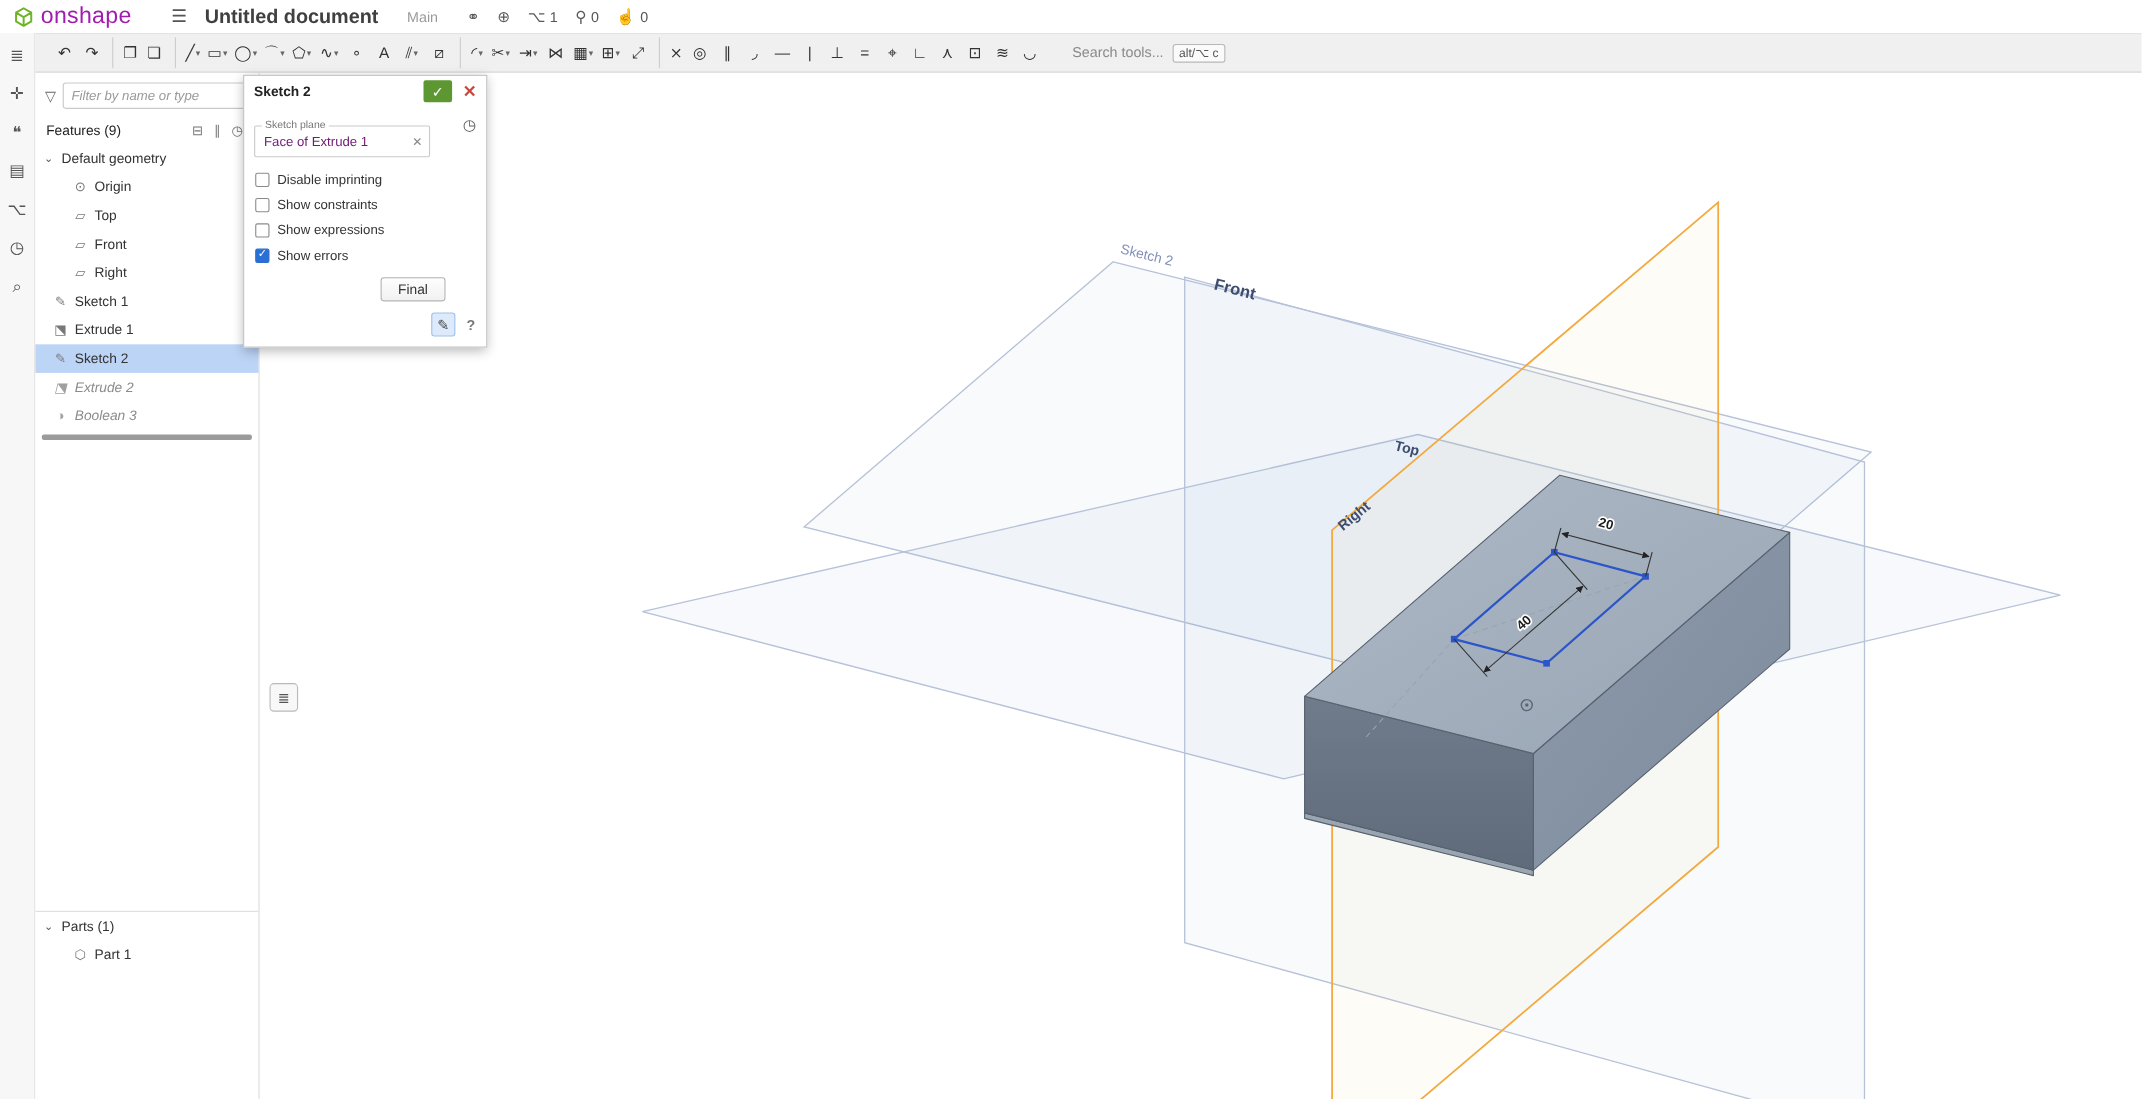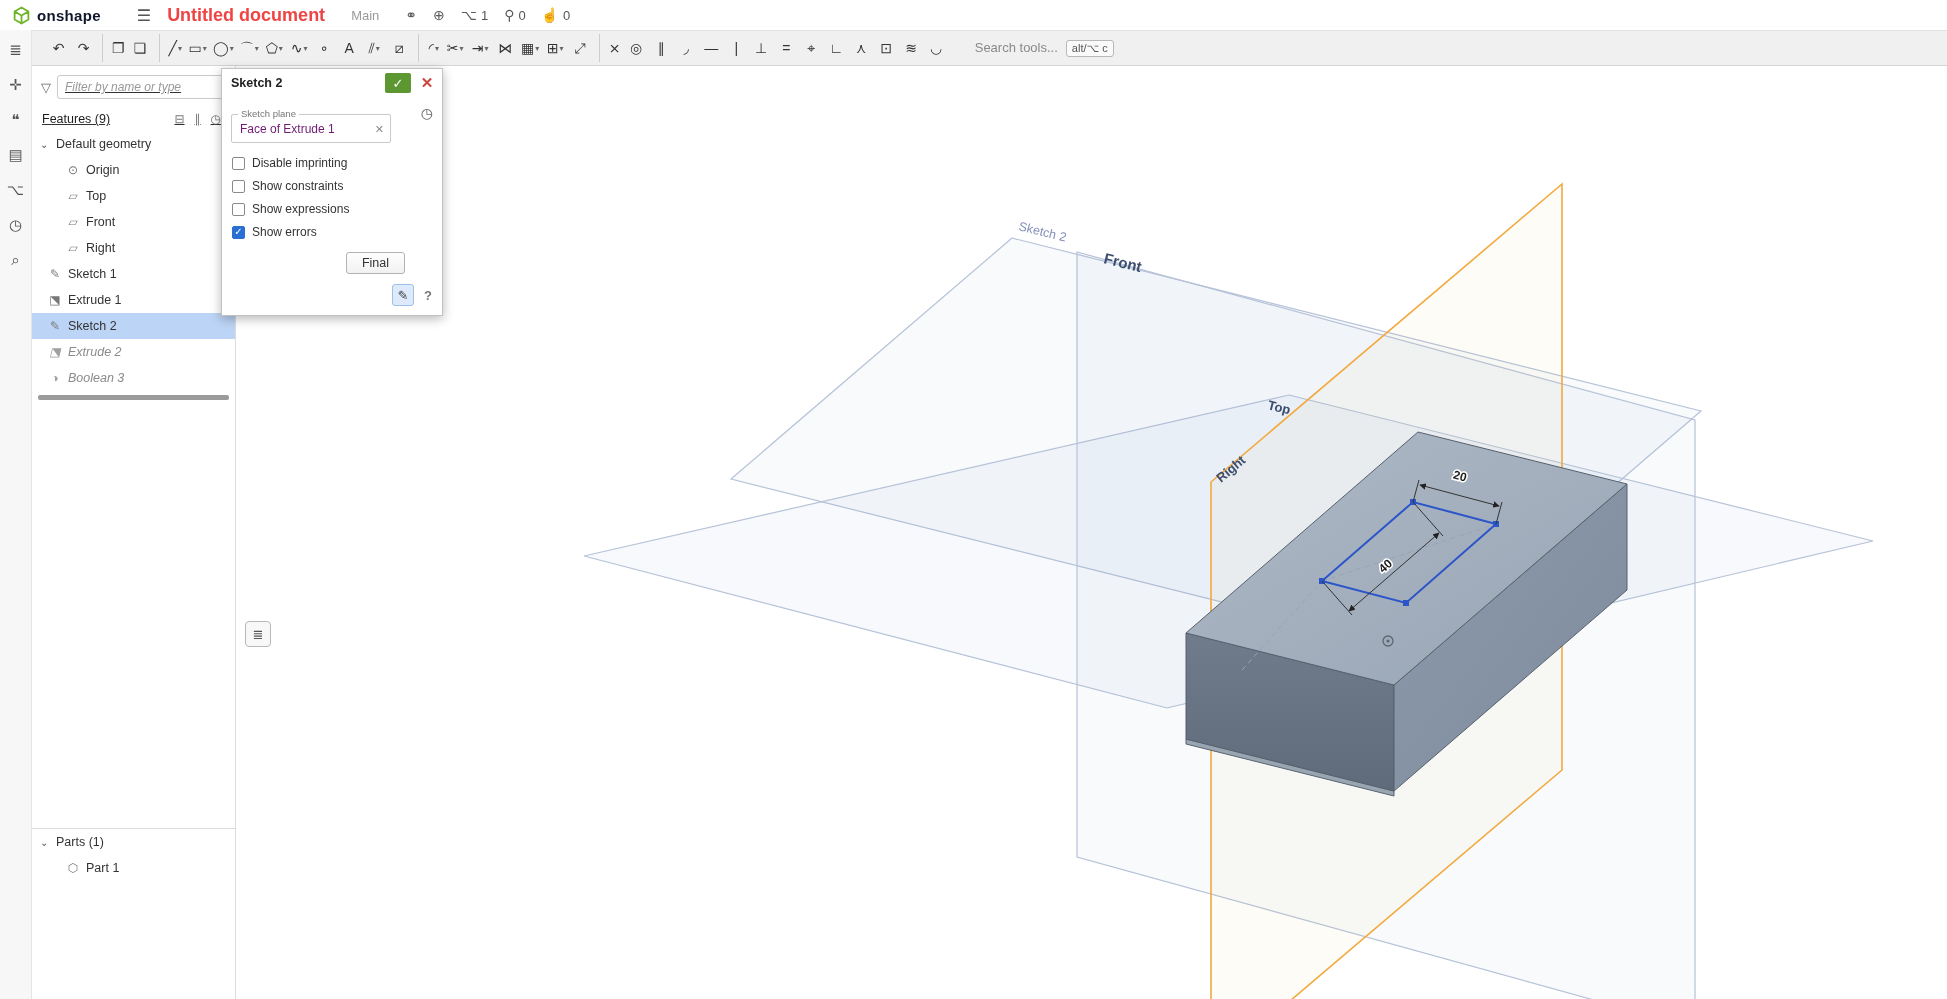--- a/index.html
+++ b/index.html
@@ -3,23 +3,23 @@
 <meta charset="utf-8">
 <style>
   * { box-sizing: border-box; margin: 0; padding: 0; }
   html,body { width:1947px; height:999px; overflow:hidden; }
   body { font-family:"Liberation Sans", sans-serif; background:#fff; position:relative; color:#333; }
 
   
   .topbar { position:absolute; left:0; top:0; right:0; height:30px; background:#fff;
             display:flex; align-items:center; padding:0 12px; gap:10px; z-index:7; }
   .logo { display:flex; align-items:center; gap:6px; }
-  .logo-text { font-size:15px; font-weight:700; color:#0f172a; letter-spacing:.3px; }
+  .logo-text { font-size:21px; font-weight:400; color:#a21caf; letter-spacing:.3px; }
   .hamburger { margin-left:26px; font-size:16px; color:#555; background:none; border:none; }
-  .doc-title { margin-left:6px; font-size:18px; font-weight:700; color:#ef4444; white-space:nowrap; }
+  .doc-title { margin-left:6px; font-size:18px; font-weight:700; color:#404040; white-space:nowrap; }
   .workspace { font-size:13px; color:#9a9a9a; margin-left:16px; }
   .doc-meta { display:flex; align-items:center; gap:16px; margin-left:16px; color:#555; font-size:13px; }
   .meta-item { display:flex; align-items:center; gap:4px; background:none; border:none; color:#555; font-size:13px; font-family:inherit; }
   .meta-item .micon { font-size:14px; color:#5a5a5a; }
 
   
   .toolbar { position:absolute; left:32px; top:30px; right:0; height:36px; background:#f0f0f0;
              border-top:1px solid #e3e3e3; border-bottom:1px solid #d5d5d5;
              display:flex; align-items:center; padding:0 8px 0 14px; z-index:6; }
   .toolbar-items { display:flex; align-items:center; height:100%; }
@@ -48,23 +48,23 @@
                    border:1px solid #b9b9b9; border-radius:4px; background:#f8f8f8; color:#555;
                    font-size:13px; display:flex; align-items:center; justify-content:center; z-index:2; }
 
   
   .feature-panel { position:absolute; left:32px; top:66px; bottom:0; width:204px; background:#fff;
                    border-right:1px solid #dcdcdc; z-index:3; display:flex; flex-direction:column;
                    font-size:12.5px; color:#333; }
   .filter-row { display:flex; align-items:center; gap:6px; padding:9px 8px 5px 9px; }
   .funnel { color:#666; font-size:13px; }
   .filter-input { flex:1; height:24px; border:1px solid #c9c9c9; border-radius:3px; padding:0 7px;
-                  font-size:12px; font-family:inherit; color:#333;text-decoration:underline; }
+                  font-size:12px; font-family:inherit; color:#333; }
   .filter-input::placeholder { color:#999; font-style:italic; }
-  .features-header { display:flex; padding:8px 14px 5px 10px;text-decoration:underline; }
+  .features-header { display:flex; padding:8px 14px 5px 10px; }
   .fh-label { flex:1; color:#1d1d1d; }
   .fh-actions { display:flex; gap:10px; }
   .fh-actions .fh-btn { background:none; border:none; color:#777; font-size:12px; }
   .tree-row { display:flex; align-items:center; height:26px; gap:6px; padding-left:16px; cursor:default; }
   .tree-row.group { padding-left:8px; }
   .tree-row.child { padding-left:34px; }
   .tree-row .caret { font-size:10px; color:#555; width:10px; }
   .tree-row .caret:empty { display:none; }
   .tree-row .ficon { width:14px; text-align:center; font-size:12px; color:#787878; }
   .tree-row .ficon:empty { display:none; }

